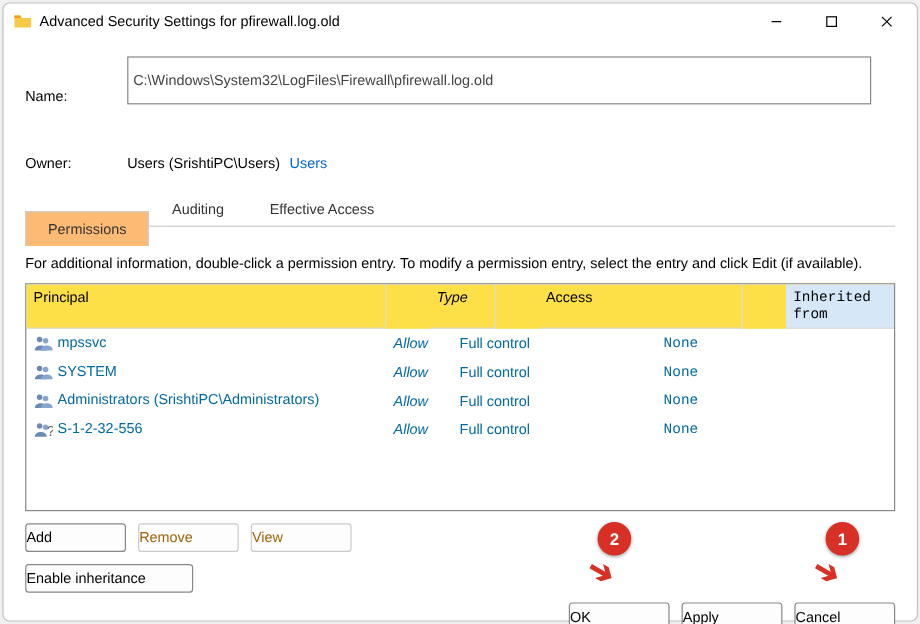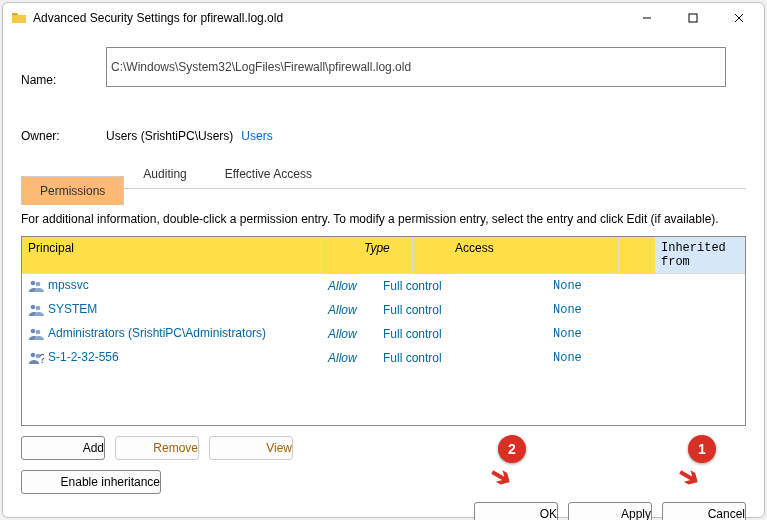--- a/index.html
+++ b/index.html
@@ -28,21 +28,21 @@
     .th.inh { background: #d6e7f7; flex: 1; }
     .tbody { flex: 1; overflow: auto; }
     .tr { display: flex; padding: 2px 0; align-items: center; }
     .td { padding: 2px 6px; color: #0369a1; display: flex; align-items: flex-start; }
     .col-principal { width: 300px; }
     .col-type { width: 55px; font-style: italic; }
     .col-access { width: 170px; }
     .col-inh { flex: 1; font-family: Liberation Mono, monospace; }
     .picon { width: 16px; height: 16px; margin-right: 4px; flex-shrink: 0; }
     .btnrow { display: flex; gap: 10px; margin-top: 10px; }
-    .btn { border: 1px solid #888; background: #fdfdfd; border-radius: 3px; padding: 4px 0; width: 84px; text-align: right; cursor: pointer; color: #000; }
+    .btn { border: 1px solid #888; background: #fdfdfd; border-radius: 3px; padding: 4px 0; width: 84px; text-align: left; cursor: pointer; color: #000; }
     .btn.disabled { color: #a16207; border-color: #ccc; cursor: default; }
     .btn.wide { width: 140px; }
     .footer { display: flex; justify-content: flex-end; gap: 10px; padding: 0 18px 14px 18px; position: relative; }
     .footer .btn { width: 84px; }
     .badge { position: absolute; width: 28px; height: 28px; border-radius: 50%; background: #d93025; color: #fff; font-weight: bold; display: flex; align-items: center; justify-content: center; font-size: 14px; box-shadow: 0 1px 3px rgba(0,0,0,0.4); }
     .arrow { position: absolute; font-size: 26px; color: #d93025; font-weight: bold; transform: rotate(20deg); }
   </style>
 </head>
 <body>
 

